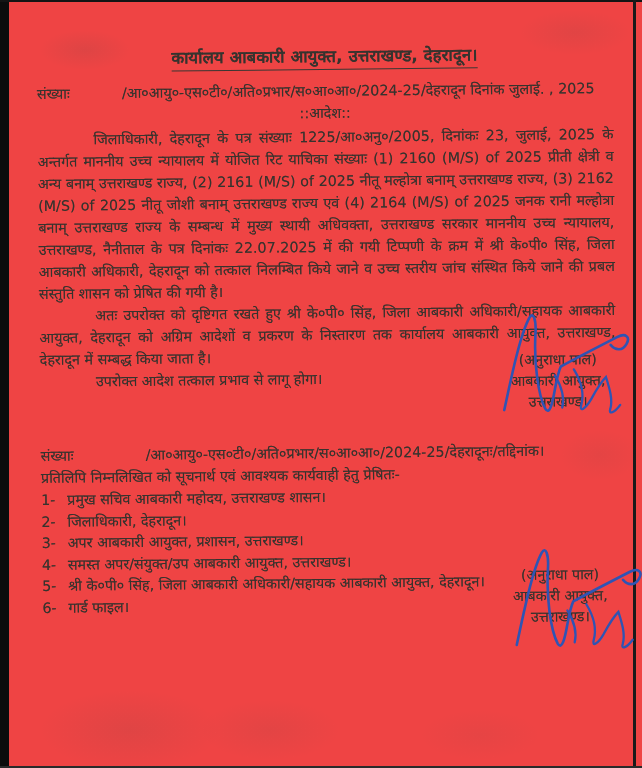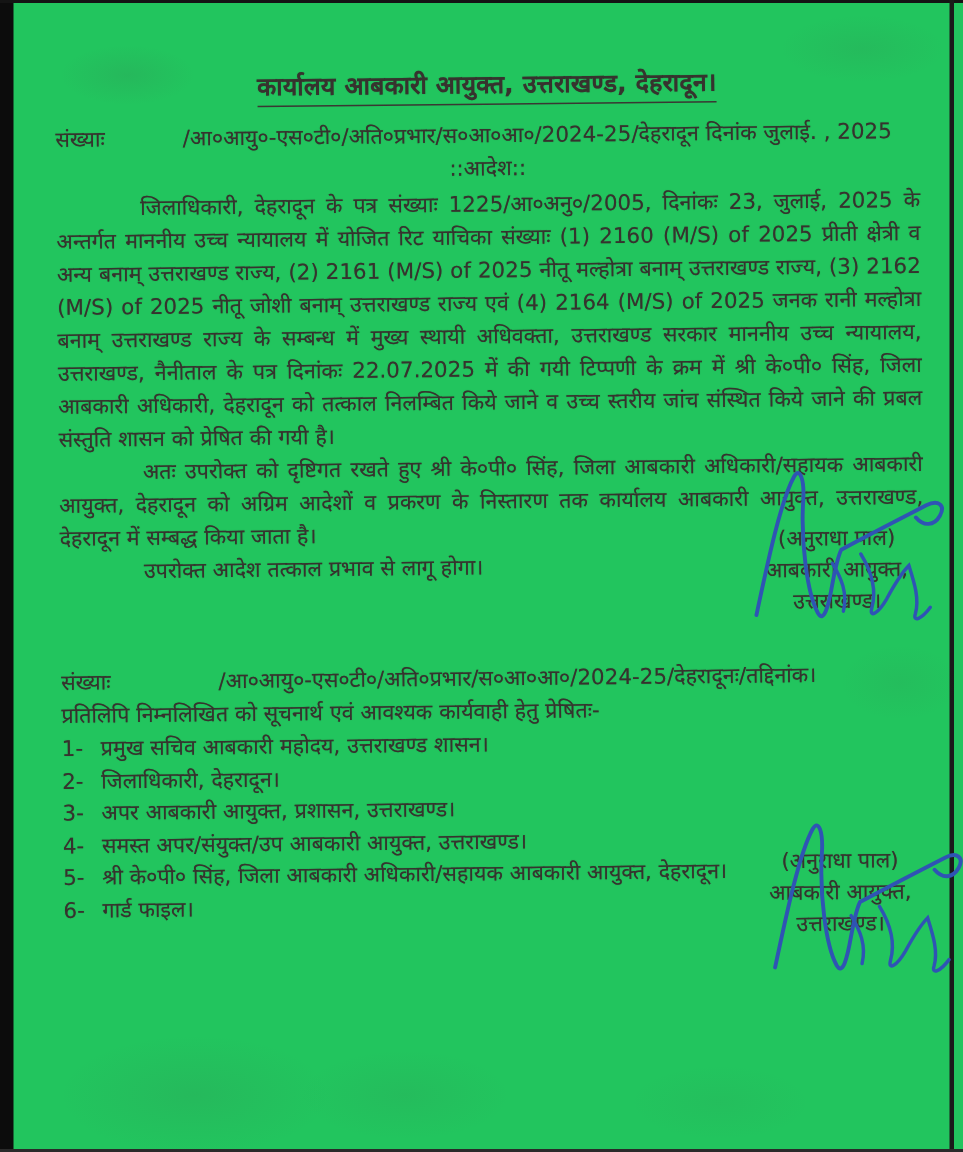--- a/index.html
+++ b/index.html
@@ -1,20 +1,20 @@
 <!DOCTYPE html>
 <html><head>
 <meta charset="utf-8">
 <style>
   html, body { margin: 0; padding: 0; background: #e9e9e9; }
   .page {
     position: relative;
     width: 642px;
     height: 768px;
-    background: #22c55e;
+    background: #ef4444;
     overflow: hidden;
     font-family: "DejaVu Sans", sans-serif;
     color: #36332e;
   }
   
   .edge-left   { position:absolute; left:0; top:0; width:9px; height:768px; background:#0c0c0c; }
   .edge-top    { position:absolute; left:0; top:0; width:642px; height:2px; background:#141414; }
   .edge-right  { position:absolute; left:633px; top:0; width:3px; height:768px; background:#1a1a1a; }
   .edge-bottom { position:absolute; left:0; top:766px; width:642px; height:2px; background:#2a2a2a; }
   

